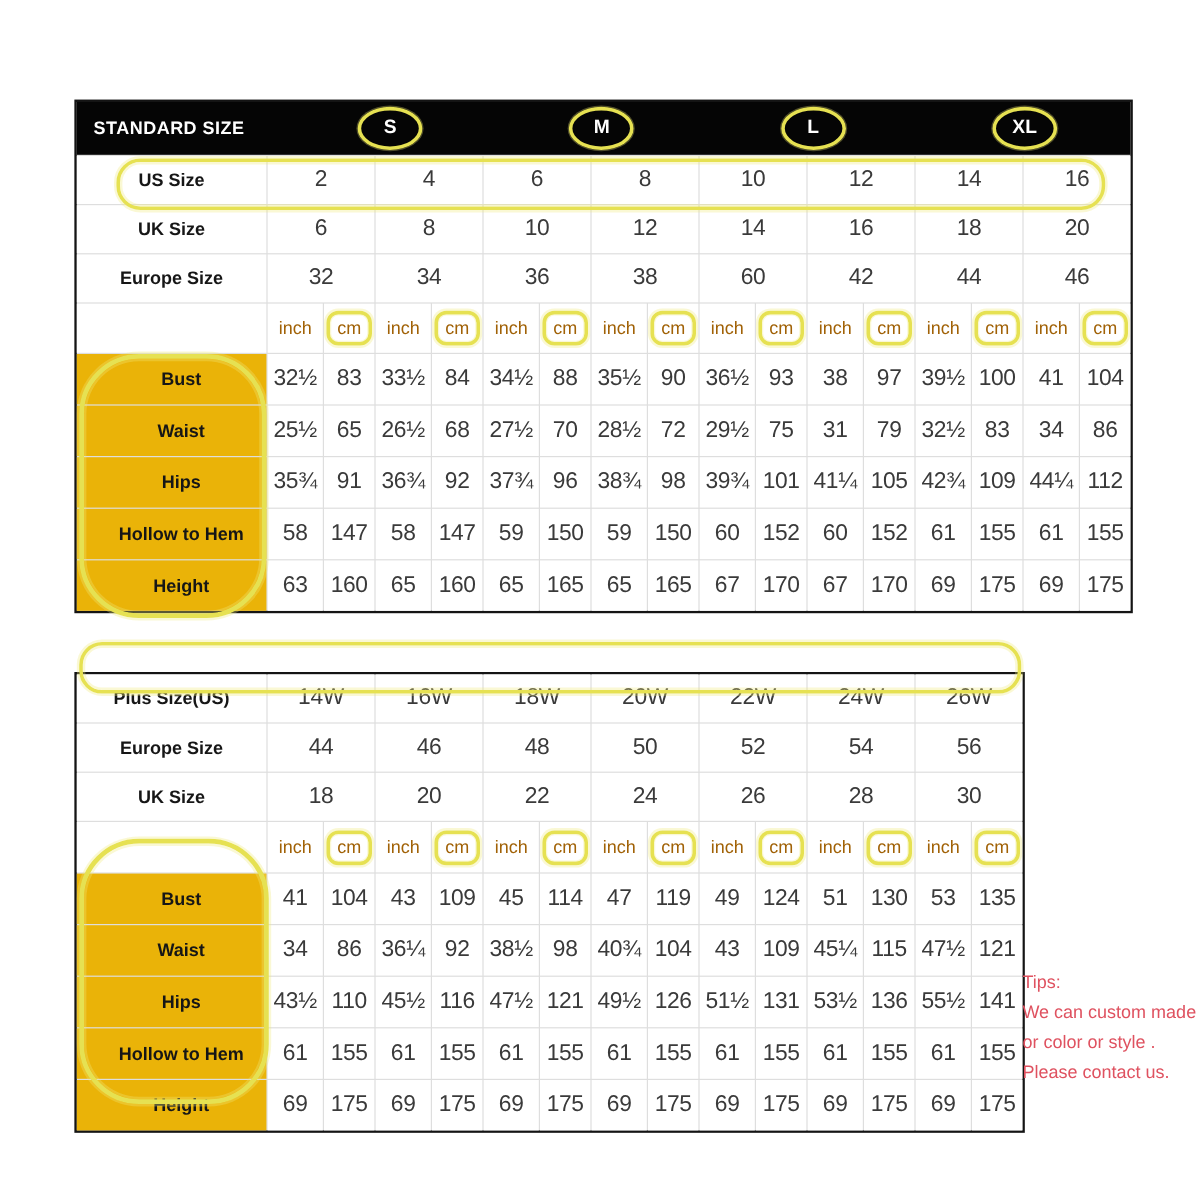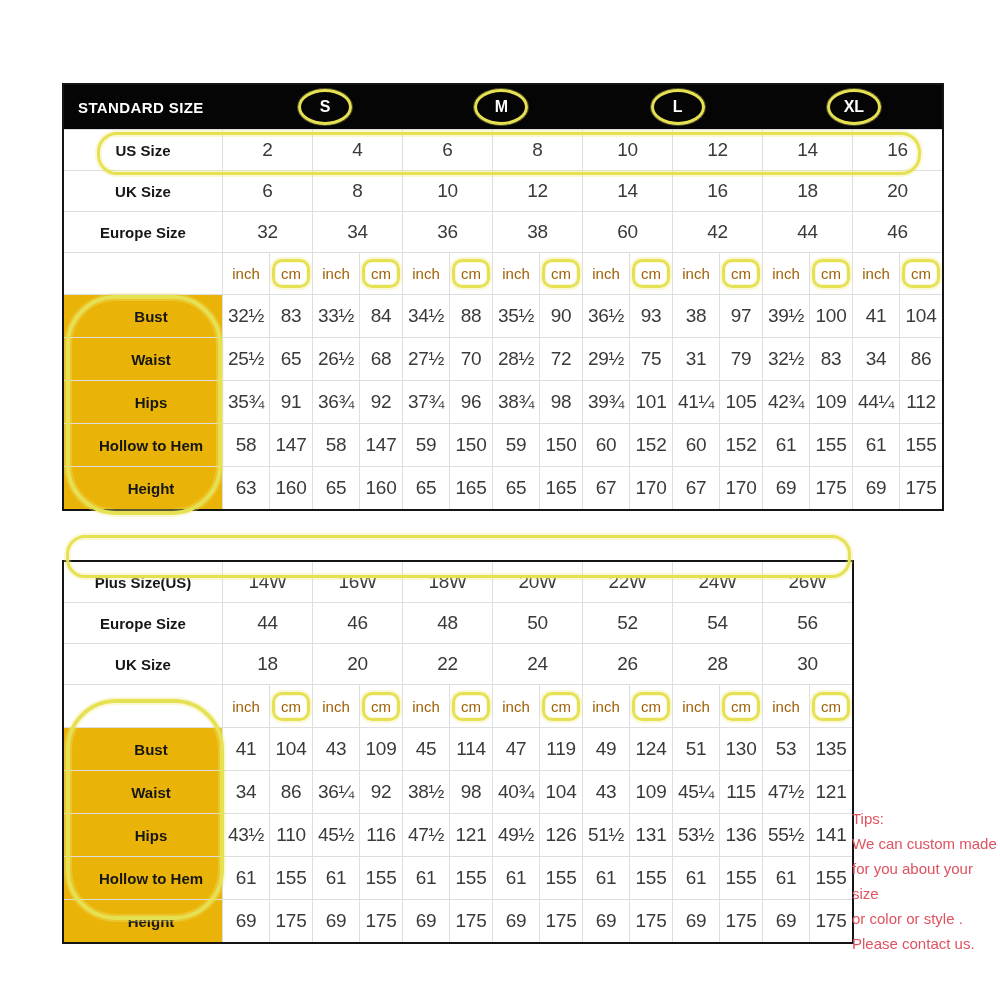--- a/index.html
+++ b/index.html
@@ -342,18 +342,17 @@
     </div>
 
   <div id="hl-us" class="hl-oval"></div>
   <div id="hl-std-labels" class="hl-oval"></div>
   <div id="hl-plus" class="hl-oval"></div>
   <div id="hl-plus-labels" class="hl-oval"></div>
 
   <div class="tips">
     <div>Tips:</div>
     <div>We can custom made</div>
-    <div>for you about your size</div>
     <div>or color or style .</div>
     <div>Please contact us.</div>
   </div>
 
 </div>
 
 </body></html>

